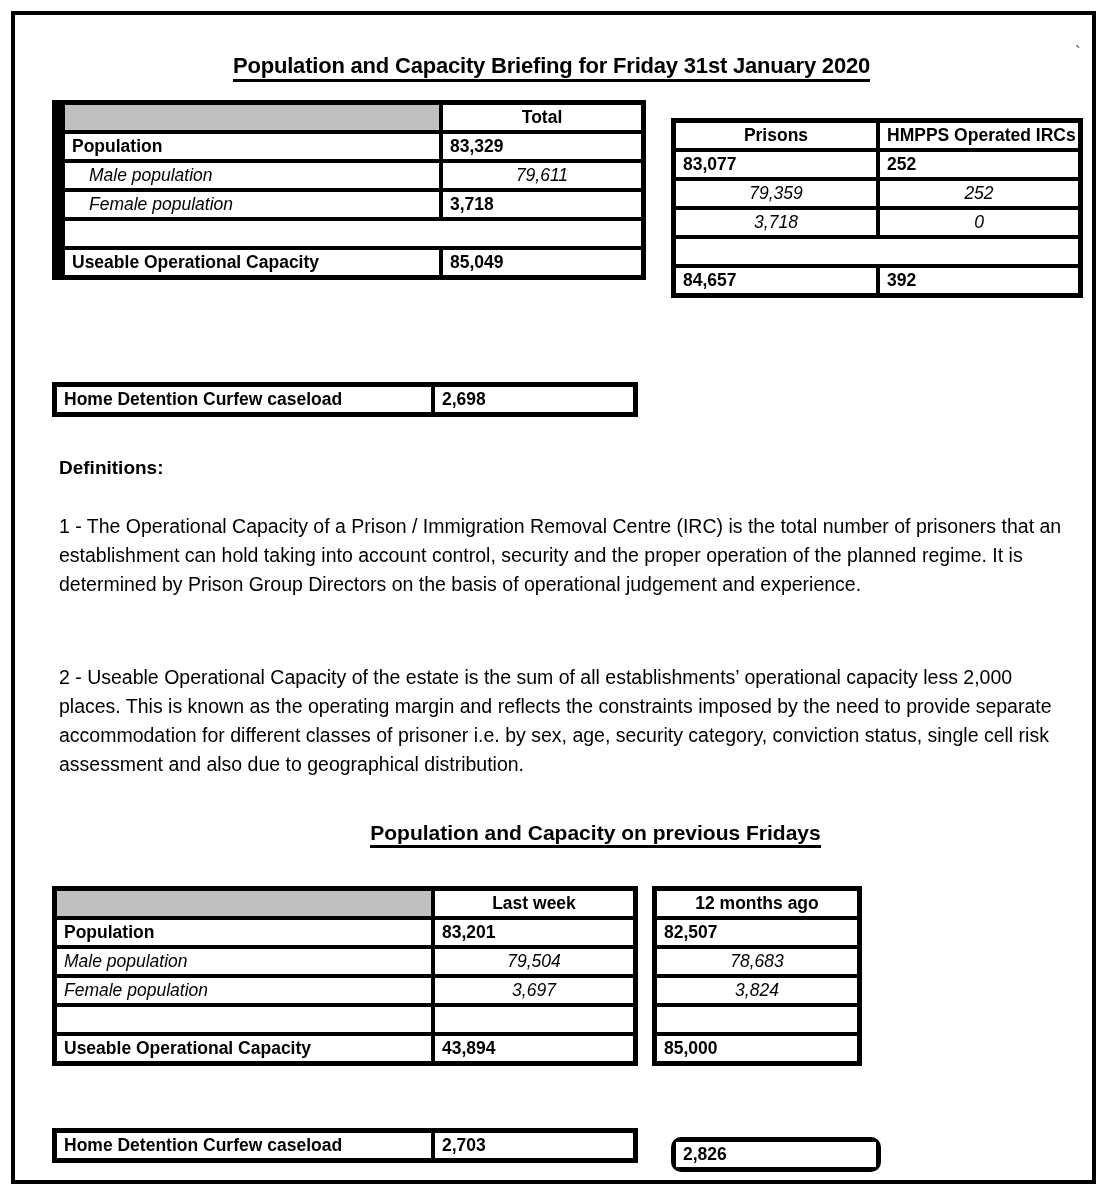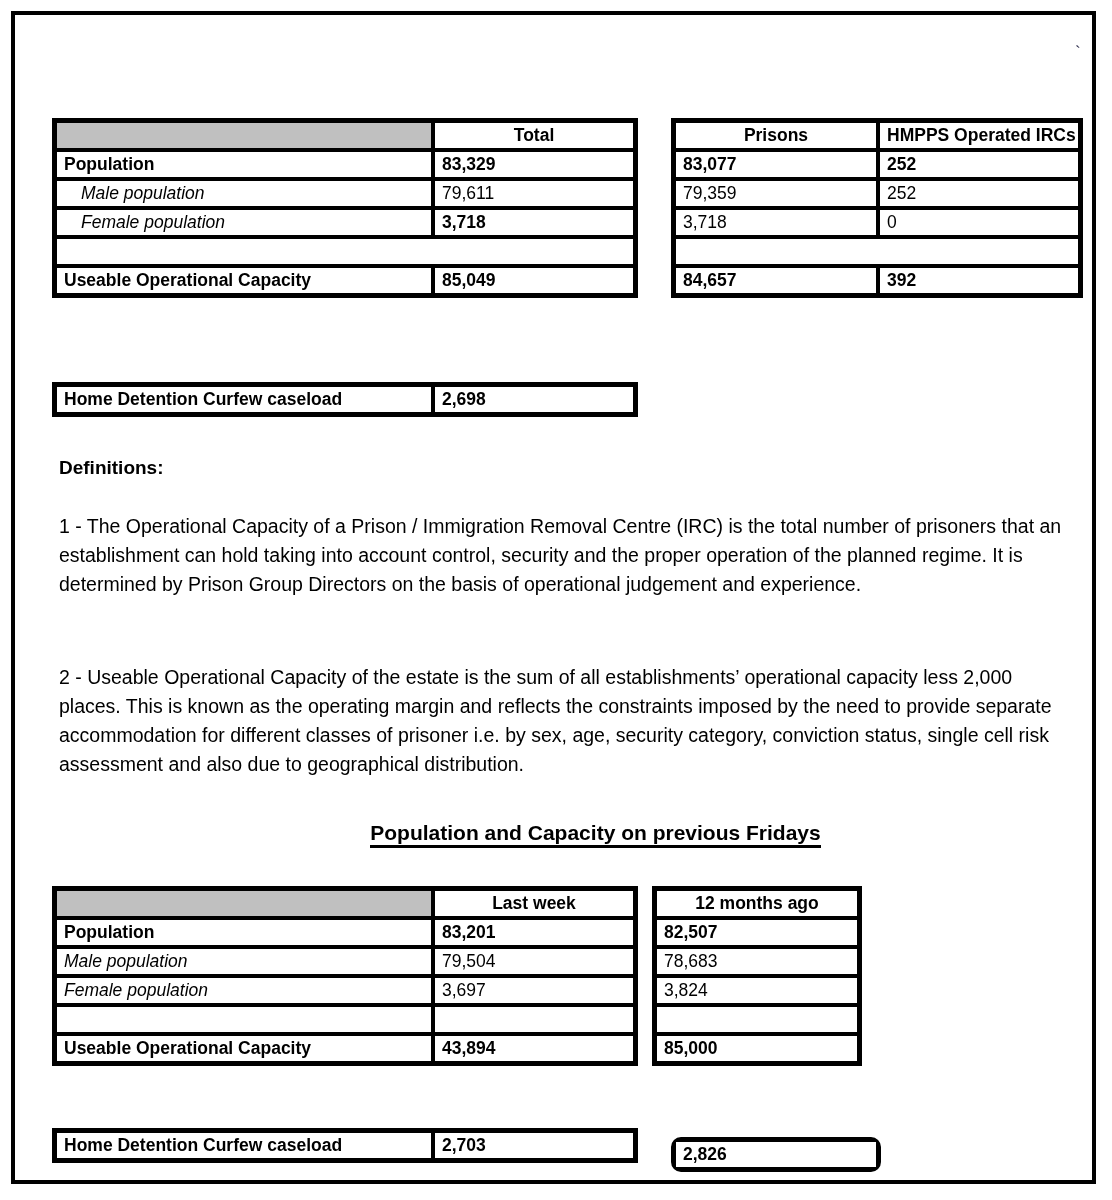--- a/index.html
+++ b/index.html
@@ -95,29 +95,29 @@
     vertical-align: bottom;
     padding-bottom: 3px;
     white-space: normal;
     line-height: 1.12;
   }
   td.hdr.blank { background: #c0c0c0; }
   td.lbl-bold { font-weight: bold; text-align: left; }
   td.lbl-ital { font-style: italic; text-align: left; }
   td.lbl-ital.indent { padding-left: 24px; }
   td.num-bold { font-weight: bold; text-align: left; }
-  td.num-ital { text-align: left; }
+  td.num-ital { font-style: italic; text-align: center; }
   td.spacer { height: 20px; }
   td.noborder-spacer {
     border-left: none;
     border-right: none;
   }
 
   
-  #tbl-current-total { left: 37px; top: 103px; width: 586px; }
+  #tbl-current-total { left: 37px; top: 85px; width: 586px; padding-left: 8px; }
   #tbl-current-total col.c0 { width: 378px; }
   #tbl-current-total col.c1 { width: 202px; }
 
   
   #tbl-current-split { left: 656px; top: 103px; width: 412px; }
   #tbl-current-split col.c0 { width: 204px; }
   #tbl-current-split col.c1 { width: 202px; }
 
   #tbl-hdc-current { left: 37px; top: 367px; width: 586px; }
   #tbl-hdc-current col.c0 { width: 378px; }
@@ -159,20 +159,23 @@
   #def-1 { top: 497px; }
   #def-2 { top: 648px; }
 </style>
 </head>
 <body>
 
 <div class="page">
 
   <div class="corner-mark">`</div>
 
+  <div class="doc-title">
+    <span>Population and Capacity Briefing for Friday 31st January 2020</span>
+  </div>
 
   <table class="grid" id="tbl-current-total">
     <colgroup>
         <col class="c0">
         <col class="c1">
       </colgroup>
     <tbody>
       <tr>
         <td class="hdr hdr-tall blank"></td>
         <td class="hdr hdr-tall">Total</td>

